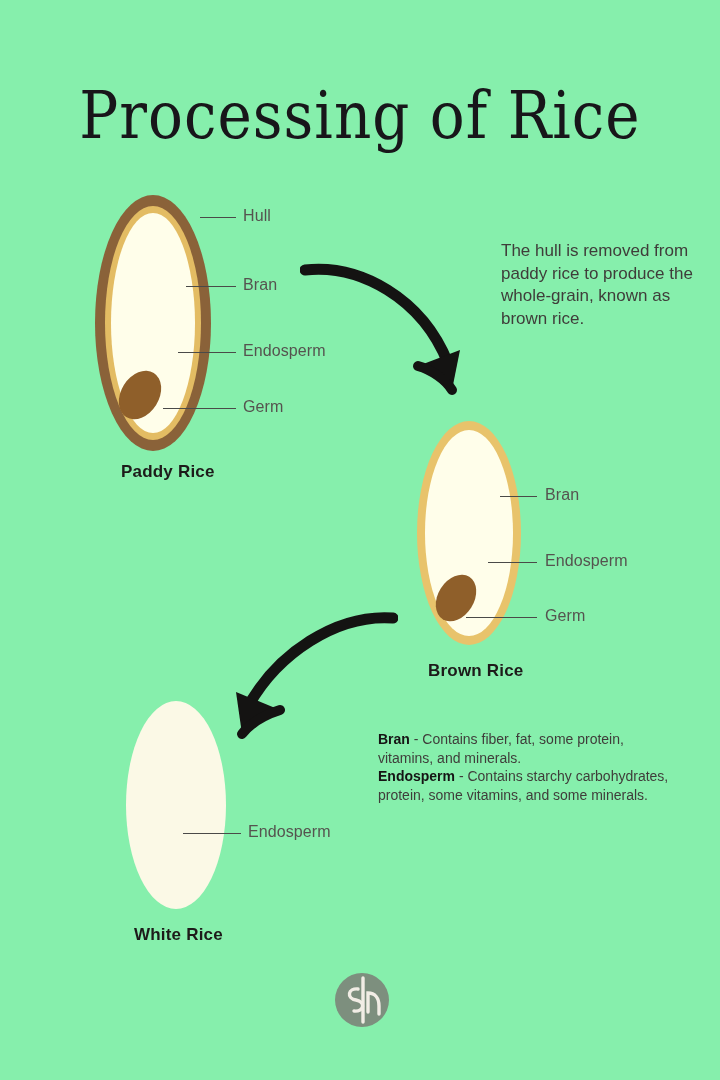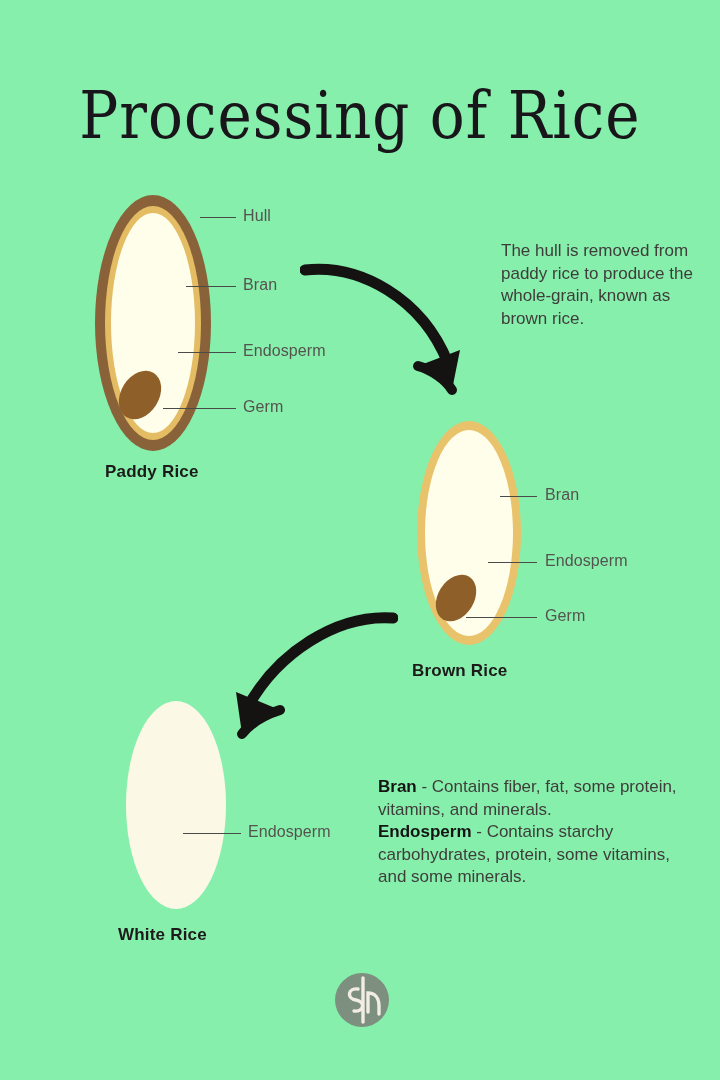--- a/index.html
+++ b/index.html
@@ -57,38 +57,39 @@
   }
 
   
   .caption {
     position: absolute;
     font-size: 17px;
     font-weight: bold;
     color: #1d1b1a;
     white-space: nowrap;
     letter-spacing: .2px;
+    margin-left: 16px;
   }
 
   
   .para {
     position: absolute;
     font-size: 17px;
     line-height: 1.33;
     color: #3f3d3a;
   }
   .para.center { text-align: center; }
 
   
   #legend {
     position: absolute;
     left: 378px;
-    top: 776px;
+    top: 730px;
     width: 300px;
-    font-size: 17px;
+    font-size: 14px;
     line-height: 1.33;
     color: #3f3d3a;
   }
   #legend .term {
     font-weight: bold;
     color: #151414;
   }
   #legend p { margin: 0; }
 
   

